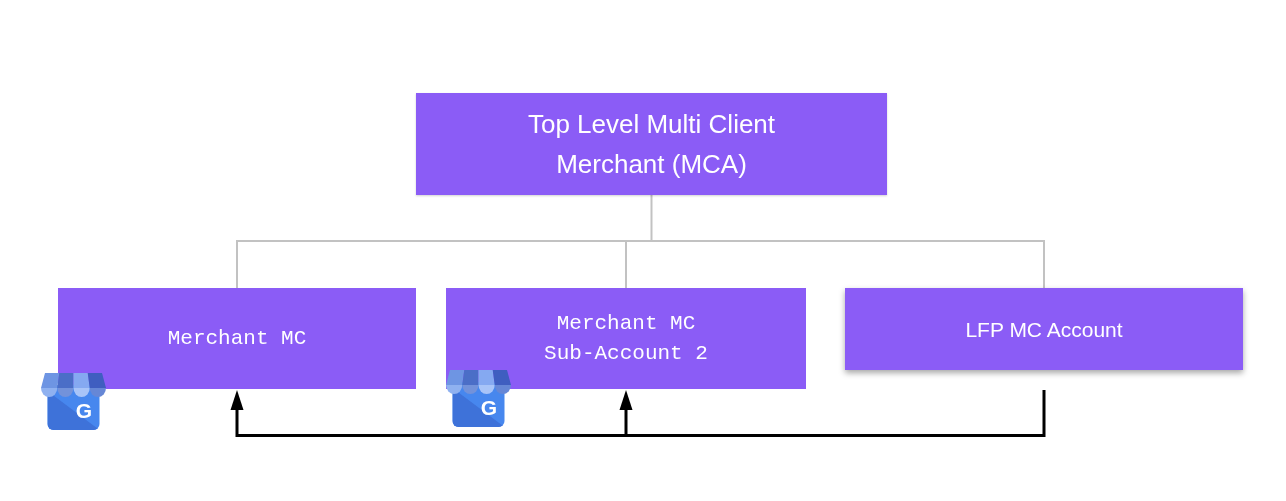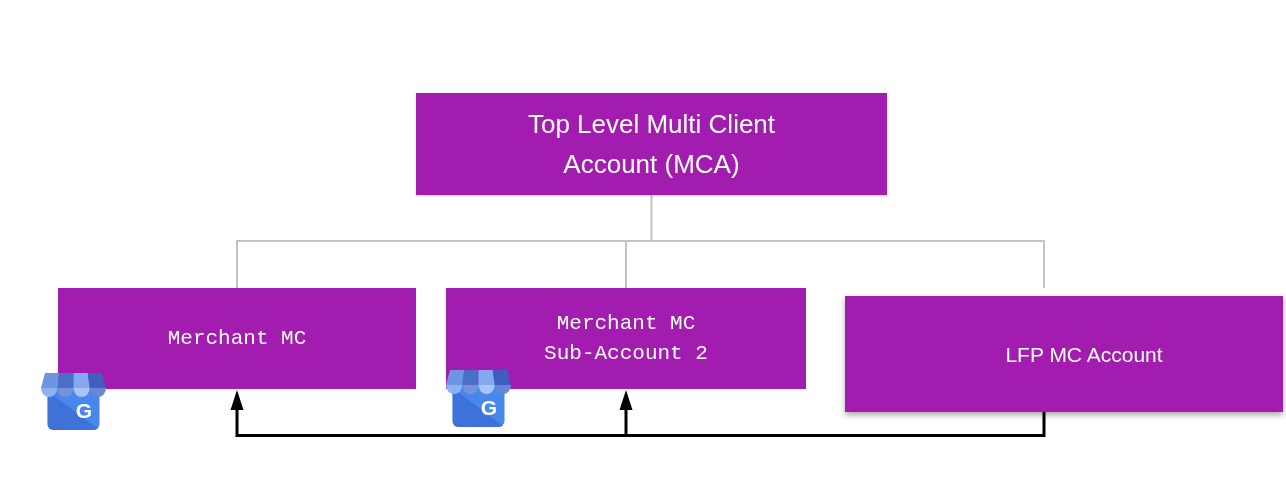--- a/index.html
+++ b/index.html
@@ -13,21 +13,21 @@
   }
   .lines-layer {
     position: absolute;
     left: 0; top: 0;
     width: 1286px; height: 501px;
     z-index: 1;
     pointer-events: none;
   }
   .node {
     position: absolute;
-    background: #a21caf;
+    background: #8b5cf6;
     color: #ffffff;
     display: flex;
     flex-direction: column;
     align-items: center;
     justify-content: center;
     text-align: center;
     z-index: 2;
   }
   .node .nline { display: block; }
   .node-root {
@@ -37,25 +37,24 @@
     box-shadow: 0 1px 2px rgba(0,0,0,0.18);
   }
   .node-sub {
     top: 288px;
     width: 358px; height: 101px;
     font-size: 21px; line-height: 30px; font-family: Liberation Mono, monospace;
   }
   .node-sub1 { left: 58px; }
   .node-sub2 { left: 446px; width: 360px; }
   .node-lfp {
-    left: 845px; top: 296px;
-    width: 398px; height: 116px;
+    left: 845px; top: 288px;
+    width: 398px; height: 82px;
     font-size: 21px; line-height: 29px;
     box-shadow: 0 3px 6px rgba(0,0,0,0.35);
-    padding-left: 40px;
   }
   .node-lfp .nline2 { font-size: 19px; }
   .gmb-icon {
     position: absolute;
     width: 67px; height: 62px;
     z-index: 3;
   }
   .gmb-icon-1 { left: 40px; top: 369px; }
   .gmb-icon-2 { left: 445px; top: 366px; }
   .defs-svg { position: absolute; width: 0; height: 0; overflow: hidden; }
@@ -101,21 +100,21 @@
     <g stroke="#000000" stroke-width="3" fill="none">
       <path d="M1044 390 V435.5 H237 V408"></path>
       <path d="M626 435.5 V408"></path>
     </g>
     <polygon fill="#000000" points="237,390 230.5,410 243.5,410"></polygon>
     <polygon fill="#000000" points="626,390 619.5,410 632.5,410"></polygon>
   </svg>
 
   <div class="node node-root">
     <span class="nline">Top Level Multi Client</span>
-    <span class="nline">Account (MCA)</span>
+    <span class="nline">Merchant (MCA)</span>
   </div>
 
   <div class="node node-sub node-sub1">
     <span class="nline">Merchant MC</span>
   </div>
 
   <div class="node node-sub node-sub2">
     <span class="nline">Merchant MC</span>
     <span class="nline">Sub-Account 2</span>
   </div>

